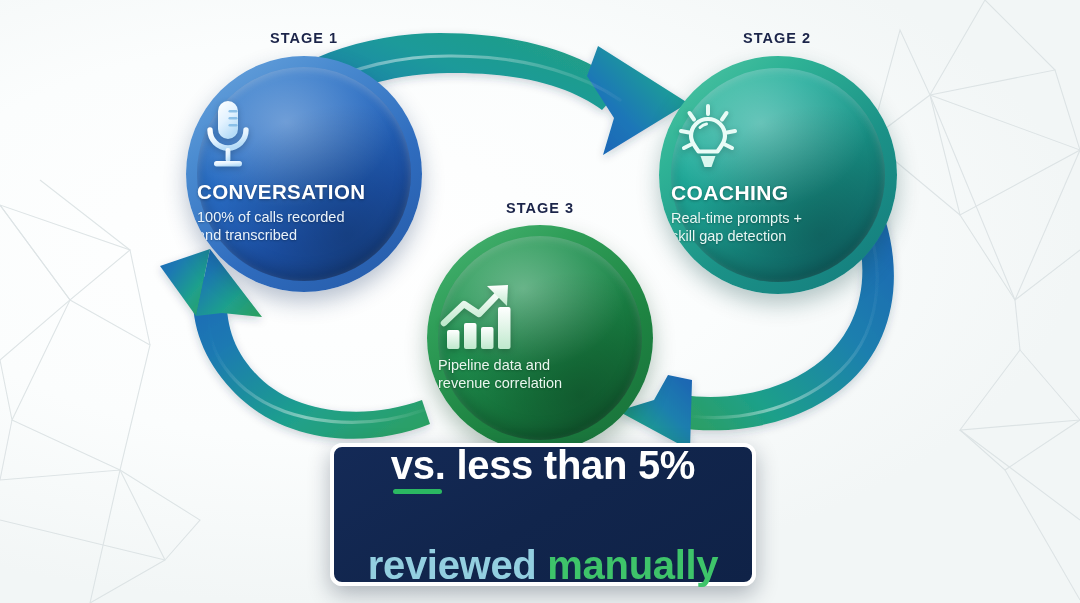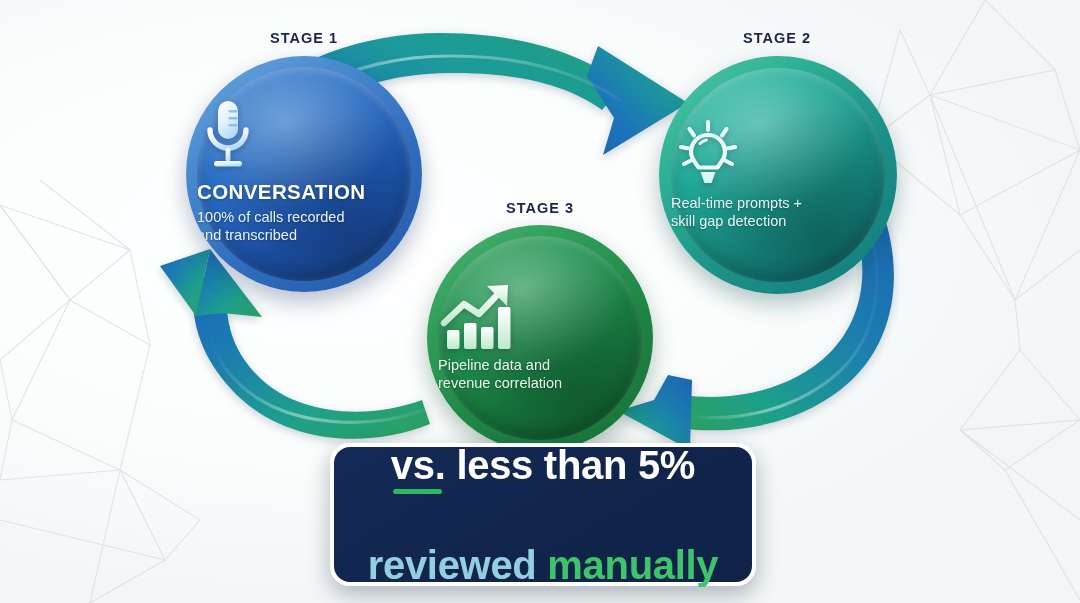--- a/index.html
+++ b/index.html
@@ -57,21 +57,21 @@
   }
   .sub{
     color:#eaf3fb;font-weight:400;line-height:1.22;
     text-shadow:0 1px 2px rgba(0,0,0,.28);
   }
 
   
   .banner{
     position:absolute;left:330px;top:443px;width:418px;height:135px;
     background:linear-gradient(150deg,#142a57 0%, #11254c 50%, #0f2247 100%);
-    border:4px solid #ffffff;border-radius:20px;
+    border:4px solid #ffffff;border-radius:12px;
     box-shadow:0 8px 22px rgba(10,22,48,.30);
     display:flex;flex-direction:column;align-items:center;justify-content:center;
     z-index:40;
     gap:40px;
   }
   .banner-line1{
     position:relative;font-size:40px;font-weight:bold;color:#ffffff;
     letter-spacing:-0.3px;white-space:nowrap;line-height:1.0;
   }
   .vs-wrap{position:relative;display:inline-block;}
@@ -251,20 +251,21 @@
                 <path d="M10 31 L18 32.5"></path>
                 <path d="M64 31 L56 32.5"></path>
                 <path d="M13 48 L21 44"></path>
                 <path d="M61 48 L53 44"></path>
               </g>
               <path d="M37 19 C 27 19, 20 27, 20 36 C 20 43, 25 47, 27.5 51.5 L46.5 51.5 C 49 47, 54 43, 54 36 C 54 27, 47 19, 37 19 Z" fill="none" stroke="#eafcf7" stroke-width="4.2" stroke-linejoin="round"></path>
               <path d="M29 27.5 C 31.5 25, 33.5 24.2, 35.5 24" fill="none" stroke="#eafcf7" stroke-width="3" stroke-linecap="round"></path>
               <path d="M29.5 56 L44.5 56 L40.5 67 L33.5 67 Z" fill="#d9f7ef"></path>
             </svg>
           </div>
+          <div class="title" style="font-size:21px;margin-top:7px;">COACHING</div>
           <div class="sub" style="font-size:14.5px;margin-top:5px;color:#e7f7f4;">Real-time prompts +</div>
           <div class="sub" style="font-size:14.5px;color:#e7f7f4;">skill gap detection</div>
         </div>
       </div>
     </div>
   </div>
 
   <div class="stage" style="left:425px;top:200px;width:230px;height:250px;z-index:20;">
     <div class="stage-label" style="top:0;">STAGE 3</div>
 

